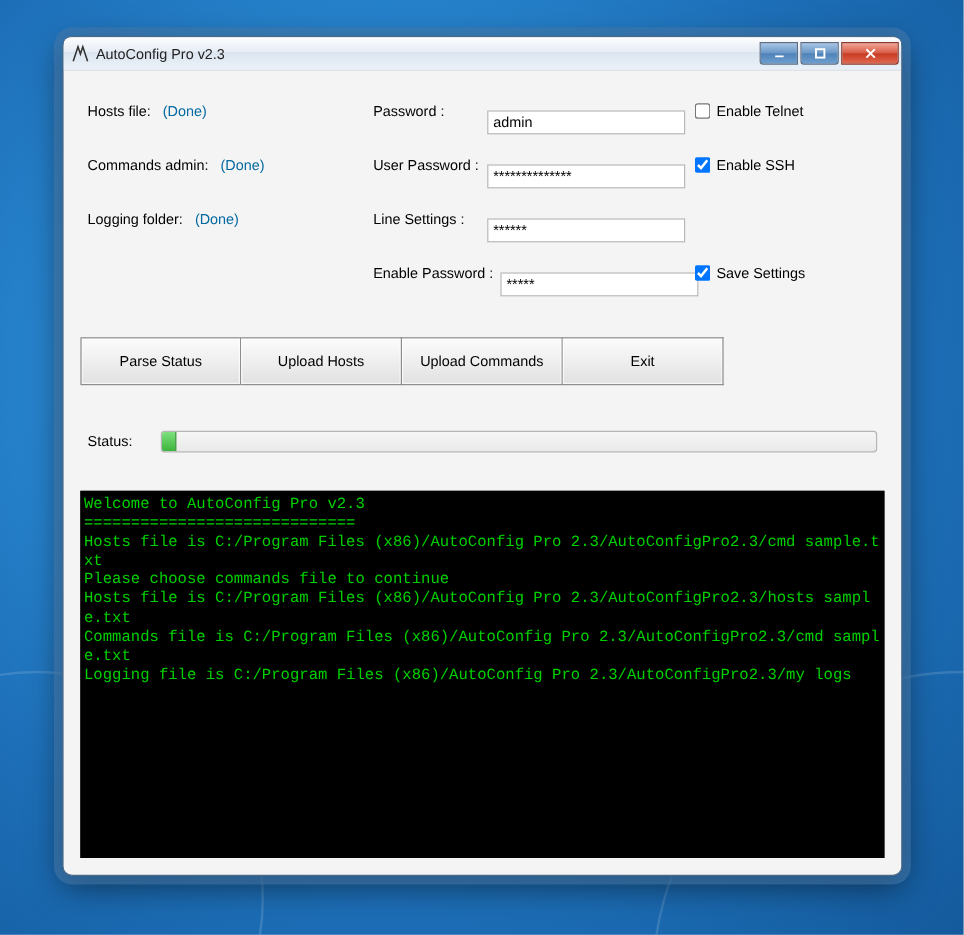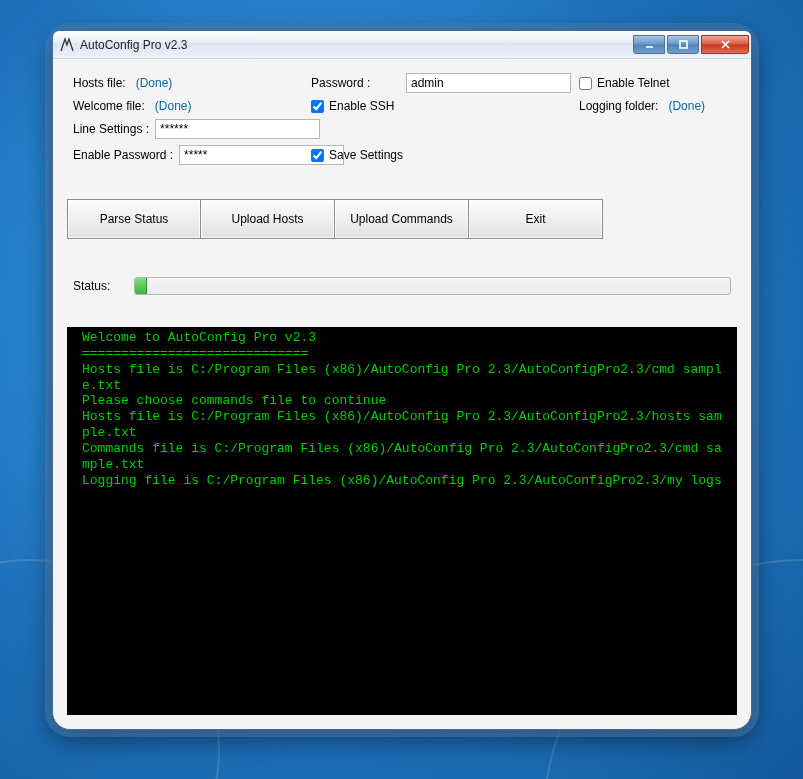--- a/index.html
+++ b/index.html
@@ -15,21 +15,21 @@
     position:absolute; pointer-events:none; opacity:0.22;
     border: 2px solid rgba(255,255,255,0.6); border-radius:50%;
   }
   .bgdeco  { width:380px; height:380px; left:-160px; bottom:-160px; }
   .bgdeco2 { width:520px; height:520px; right:-260px; bottom:-300px; }
 
   .window {
     position:absolute; left:52px; top:30px; width:700px; height:700px;
     background:#f4f4f4;
     border:1px solid #4a6a88;
-    border-radius:18px;
+    border-radius:8px;
     box-shadow: 0 0 0 7px rgba(70,120,170,0.55), 0 8px 28px rgba(0,0,0,0.55);
     display:flex; flex-direction:column;
   }
   .titlebar {
     height:28px;
     background: linear-gradient(#fdfdfe, #e6edf5 45%, #dce5ef 46%, #eaf1f8);
     border-bottom:1px solid #cfd8e2;
     border-radius:6px 6px 0 0;
     display:flex; align-items:center; padding:0 2px 0 6px;
     position:relative;
@@ -64,21 +64,21 @@
     align-items:center;
     padding:0 6px;
   }
   .filecell { display:flex; gap:10px; align-items:center; }
   .filecell .lbl { white-space:nowrap; }
   .filecell .val { color:#0369a1; }
   .credrow { display:flex; align-items:center; gap:6px; }
   .credrow .lbl { width:102px; white-space:nowrap; }
   .credrow input[type=text], .credrow input[type=password] {
     flex:1; height:20px; border:1px solid #b7b7b7; background:#fff;
-    padding:0 4px; font: inherit; outline:none;
+    padding:0 4px; font: inherit; outline:none;margin-top:19px;
   }
   .chkrow { display:flex; align-items:center; gap:5px; }
   .chkrow input[type=checkbox]{ width:13px; height:13px; margin:0; }
 
   .btnrow {
     margin-top:18px;
     display:grid;
     grid-template-columns: repeat(5, 1fr);
     gap:0;
   }
@@ -103,21 +103,21 @@
     position:absolute; left:0; top:0; bottom:0; width:2%;
     background: linear-gradient(#7ee07e,#3cb43c);
     border-right:1px solid #2e8e2e;
   }
 
   .console {
     margin-top:16px; flex:1;
     background:#000; color:#00d000;
     font-family: "Courier New", monospace; font-size:13px;
     line-height:1.22;
-    padding:2px 14px;
+    padding:2px 2px;
     white-space:pre-wrap; word-break:break-all;
     overflow:hidden;
     border:1px solid #000;
   }
 </style>
 </head>
 <body>
 
 <div class="bgdeco"></div>
 <div class="bgdeco2"></div>
@@ -161,22 +161,26 @@
       <div class="credrow">
         <span class="lbl">Password :</span>
         <input type="text" value="admin" style="">
       </div>
       <div class="chkrow">
         <input type="checkbox" style="">
         <span>Enable Telnet</span>
       </div>
 
       <div class="filecell">
-        <span class="lbl">Welcome file:</span>
+        <span class="lbl">Commands admin:</span>
         <span class="val">(Done)</span>
+      </div>
+      <div class="credrow">
+        <span class="lbl">User Password :</span>
+        <input type="text" value="**************" style="">
       </div>
       <div class="chkrow">
         <input type="checkbox" checked="" style="">
         <span>Enable SSH</span>
       </div>
 
       <div class="filecell">
         <span class="lbl">Logging folder:</span>
         <span class="val">(Done)</span>
       </div>

